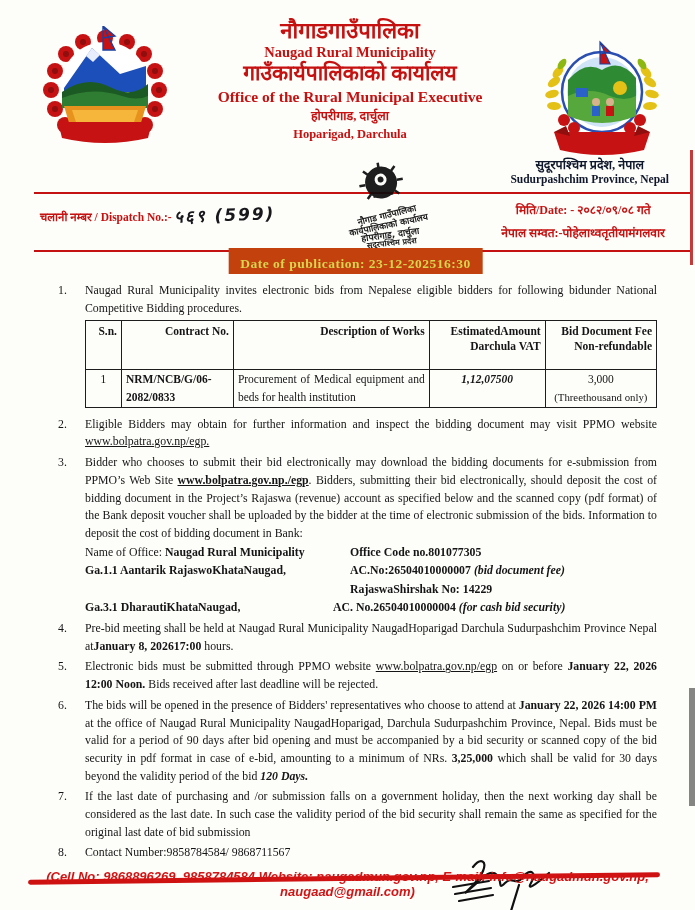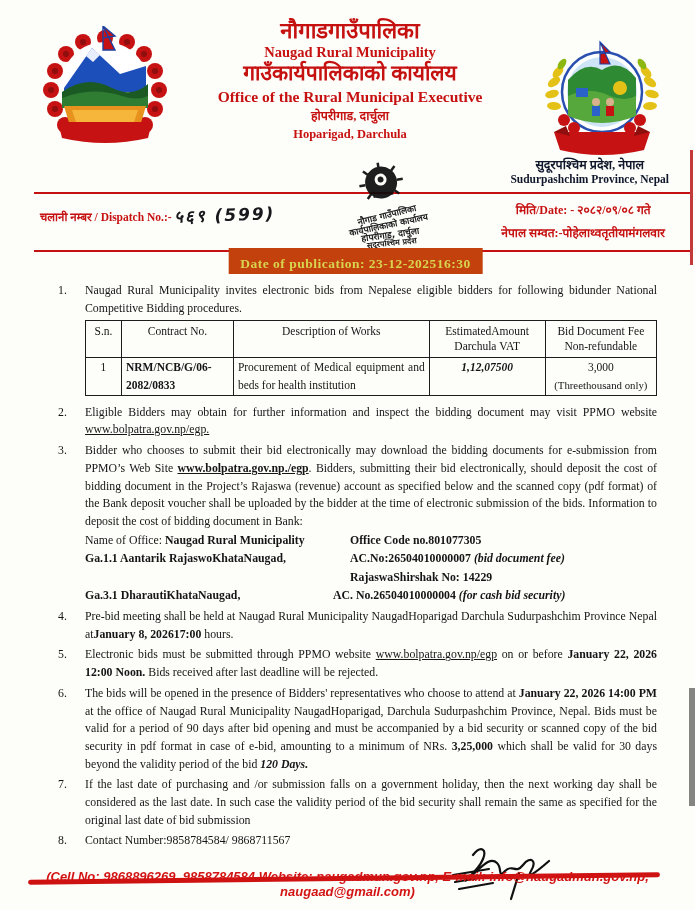--- a/index.html
+++ b/index.html
@@ -44,21 +44,21 @@
   .body{padding:12px 38px 0 58px;}
   .item{display:flex;margin-bottom:3px;font-size:11.8px;line-height:1.5;}
   .item .num{width:27px;flex:0 0 27px;}
   .item .ctn{flex:1;text-align:justify;}
   .b{font-weight:bold;}
   .i{font-style:italic;}
   .u{text-decoration:underline;}
   
   table.bid{border-collapse:collapse;width:100%;margin:3px 0 5px;font-size:11.5px;}
   table.bid th,table.bid td{border:1.5px solid #1d1d1d;padding:1px 4px;vertical-align:top;}
-  table.bid th{font-weight:normal;text-align:center;line-height:1.3;padding-top:3px;padding-bottom:3px;}
+  table.bid th{font-weight:bold;text-align:right;line-height:1.3;padding-top:3px;padding-bottom:15px;}
   td.c{text-align:center;}
   td.amount{font-weight:bold;font-style:italic;text-align:center;}
   .fee-sub{font-size:10.8px;}
   
   .bankline{display:flex;line-height:1.58;}
   .bankline .lft{flex:0 0 265px;}
   .bankline.g3 .lft{flex:0 0 248px;}
   
   .signzone{position:relative;height:92px;}
   .sig{position:absolute;right:92px;top:-12px;}

